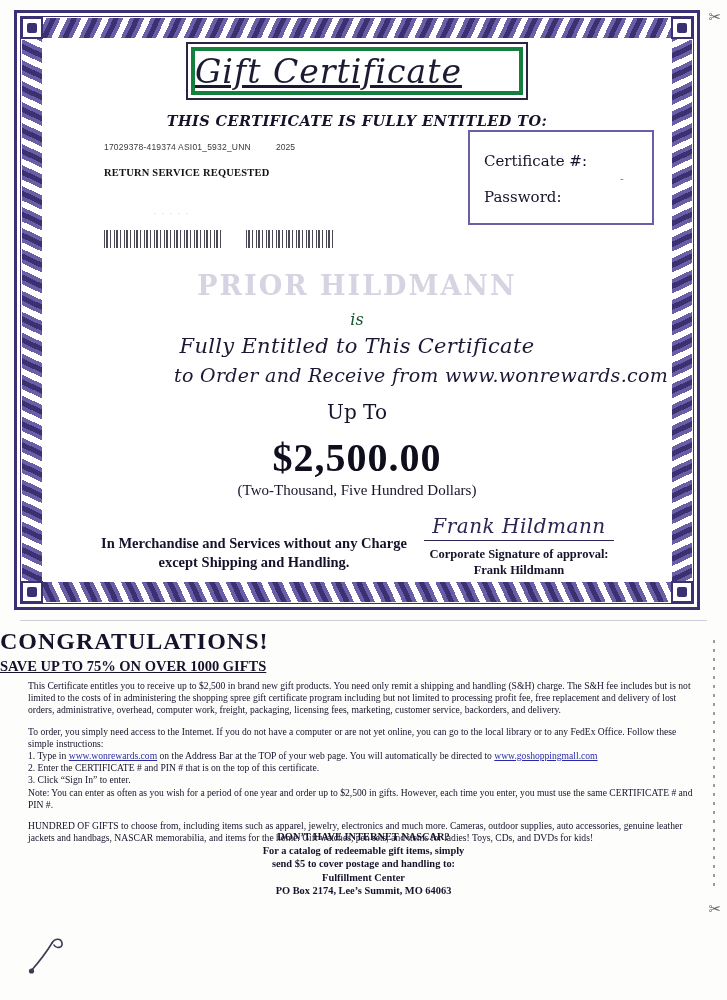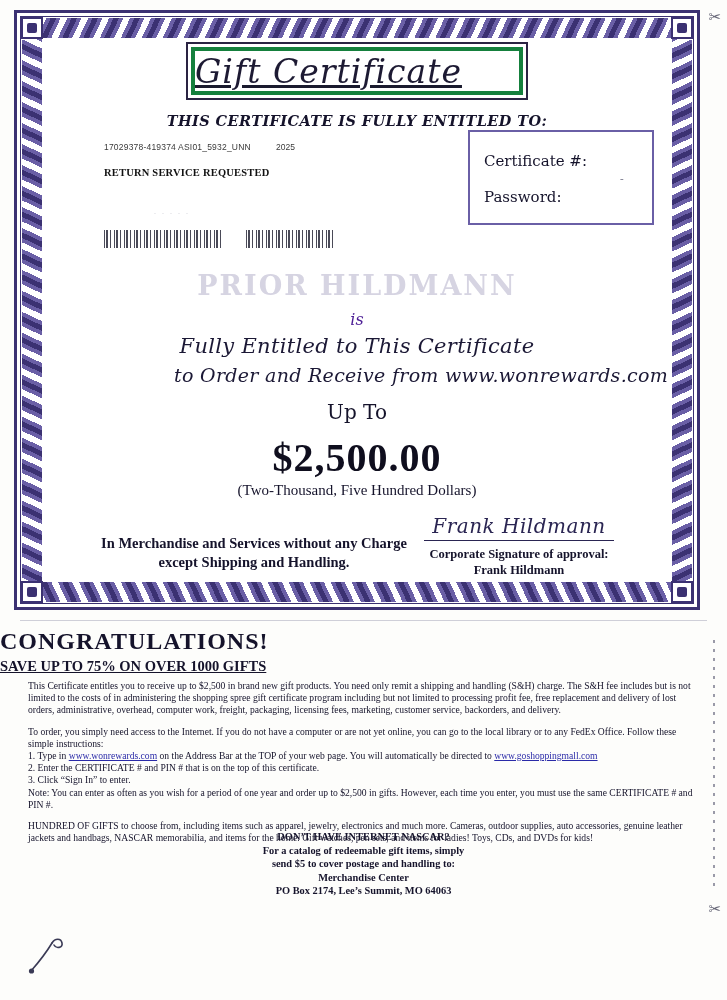--- a/index.html
+++ b/index.html
@@ -198,21 +198,21 @@
     font-weight:bold;
     font-size:27px;
     letter-spacing:2px;
     color:#d6d4e2;
   }
   .is-line{
     position:absolute;left:0;right:0;top:268px;
     text-align:center;
     font-family:"DejaVu Serif", serif;
     font-style:italic;
-    font-size:16px;color:#4c1d95;
+    font-size:16px;color:#14532d;
   }
   .script1{
     position:absolute;left:0;right:0;top:292px;
     text-align:center;
     font-family:"DejaVu Serif", serif;
     font-style:italic;
     font-size:21px;color:#1b1835;
     letter-spacing:.3px;
   }
   .script2{
@@ -408,21 +408,21 @@
       <span>3. Click “Sign In” to enter.</span><br>
       <span>Note:  You can enter as often as you wish for a period of one year and order up to $2,500 in gifts. However, each time you enter, you must use the same CERTIFICATE # and PIN #.</span>
     </p>
     <p>HUNDRED OF GIFTS to choose from, including items such as apparel, jewelry, electronics and much more. Cameras, outdoor supplies, auto accessories, genuine leather jackets and handbags, NASCAR memorabilia, and items for the home.  Gift watches, pen sets, and items for ladies!  Toys, CDs, and DVDs for kids!</p>
   </div>
 
   <div class="center-block">
     <div>DON’T HAVE INTERNET NASCAR?</div>
     <div>For a catalog of redeemable gift items, simply</div>
     <div>send $5 to cover postage and handling to:</div>
-    <div>Merchandise Center</div>
+    <div>Fulfillment Center</div>
     <div>PO Box 2174, Lee’s Summit, MO 64063</div>
   </div>
 
   <div class="scissor sc1">✂</div>
   <div class="scissor sc2">✂</div>
   <div class="dot-col"></div>
 
   <svg class="pen-mark" viewBox="0 0 46 40">
     <path d="M3 36 C10 28, 18 18, 24 8" stroke="#3a3a55" stroke-width="1.6" fill="none" stroke-linecap="round"></path>
     <path d="M24 8 C27 3, 33 3, 34 8 C35 13, 28 14, 26 10" stroke="#3a3a55" stroke-width="1.6" fill="none" stroke-linecap="round"></path>

